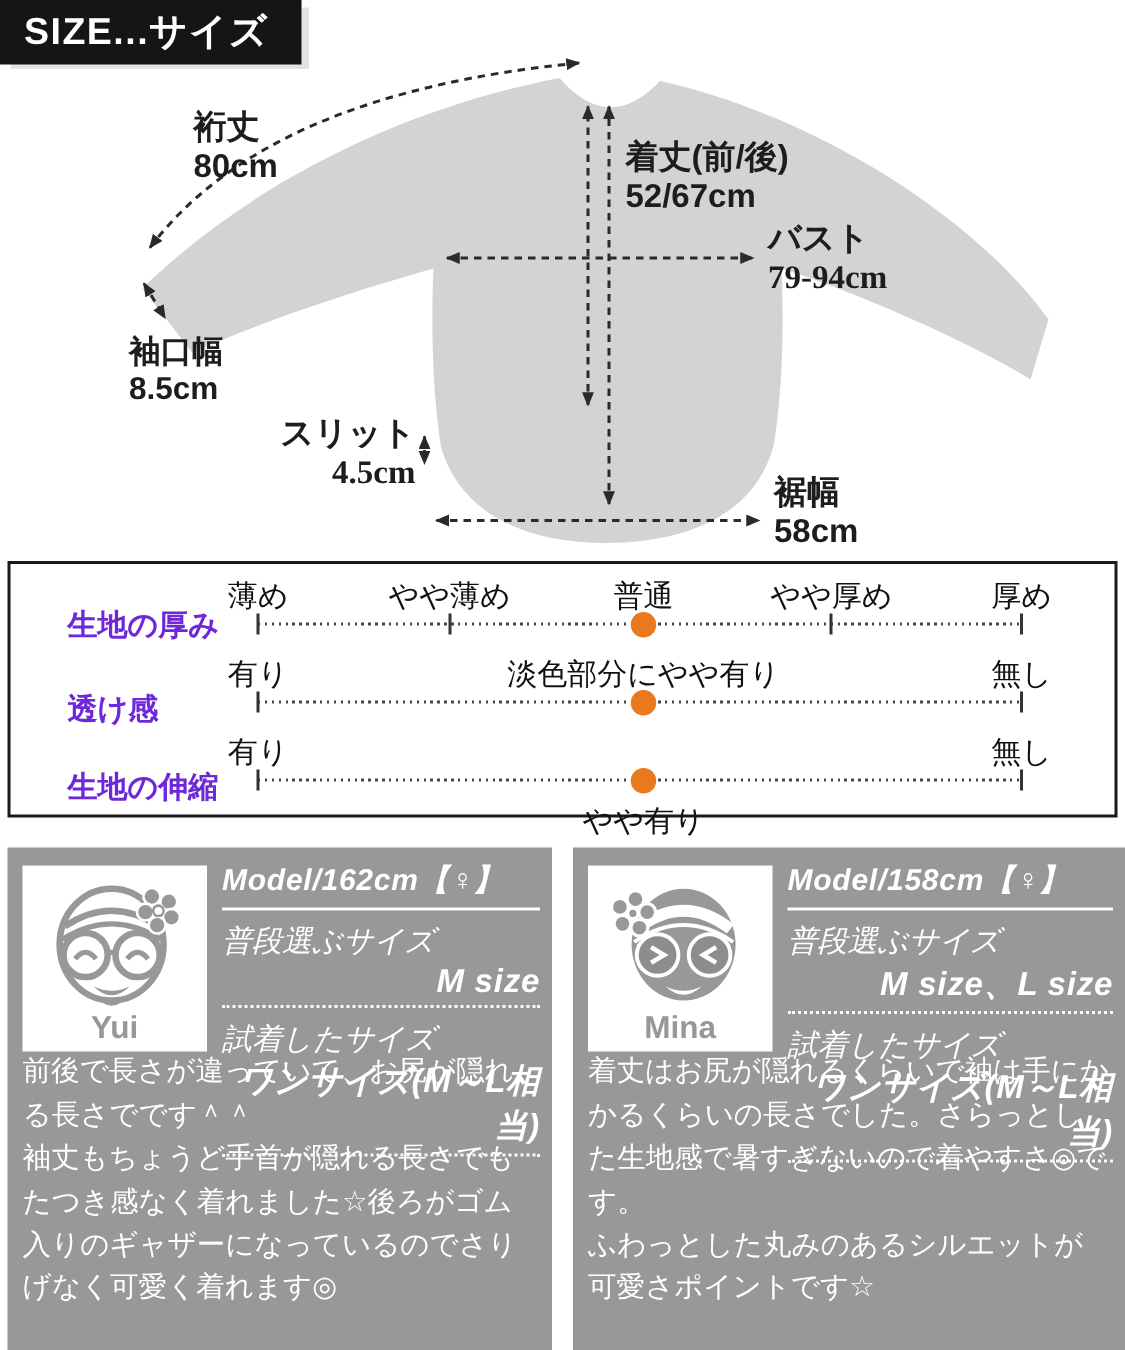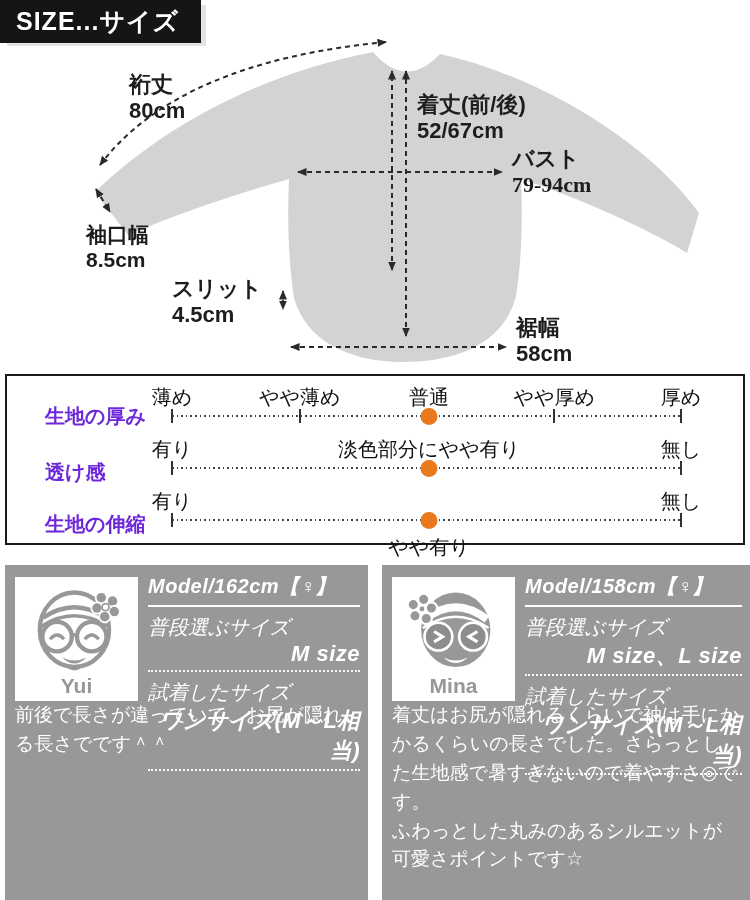--- a/index.html
+++ b/index.html
@@ -14,21 +14,21 @@
 
   
   .diagram{position:absolute;left:0;top:0;width:748px;height:375px;}
   .diagram svg{position:absolute;left:0;top:0;}
   .meas{position:absolute;font-weight:bold;font-size:22px;line-height:1.2;color:#1d1d1d;}
   .meas .v{display:block;}
   #m-yukitake{left:129px;top:72px;}
   #m-bodylen{left:417px;top:92px;}
   #m-bust{left:512px;top:146px;font-family:Liberation Serif, serif;}
   #m-cuff{left:86px;top:222px;font-size:21px;}
-  #m-slit{left:172px;top:276px;width:105px;}
+  #m-slit{left:172px;top:276px;width:105px;text-align:right;font-family:Liberation Serif, serif;}
   #m-hem{left:516px;top:315px;}
 
   
   .ftable{position:absolute;left:5px;top:374px;width:740px;height:171px;
           border:2px solid #1a1a1a;background:#fff;}
   .frow-label{position:absolute;left:38px;font-size:20px;font-weight:bold;color:#6d28d9;}
   .scale{position:absolute;left:165px;width:509px;height:2px;
          background:repeating-linear-gradient(90deg,#454545 0,#454545 1.6px,transparent 1.6px,transparent 4.6px);}
   .tick{position:absolute;top:-6px;width:2px;height:14px;background:#333;transform:translateX(-50%);}
   .tlabel{position:absolute;font-size:20px;color:#111;white-space:nowrap;transform:translateX(-50%);}
@@ -184,20 +184,21 @@
     </div>
     <div class="minfo">
       <div class="m-title">Model/162cm【♀】</div>
       <div class="m-lab">普段選ぶサイズ</div>
       <div class="m-val">M size</div>
       <div class="m-lab">試着したサイズ</div>
       <div class="m-val">ワンサイズ(M～L相当)</div>
     </div>
     <div class="review">
       <p>前後で長さが違っていて、お尻が隠れる長さでです＾＾</p>
+      <p>袖丈もちょうど手首が隠れる長さでもたつき感なく着れました☆後ろがゴム入りのギャザーになっているのでさりげなく可愛く着れます◎</p>
     </div>
   </div>
 
   <div class="mbox" id="mbox-1">
     <div class="avatar-sq">
       <svg width="104" height="92" viewBox="0 0 120 100">
         <ellipse cx="62" cy="52" rx="40" ry="43" fill="#98989a"></ellipse>
         <path d="M 26 40 Q 62 12 98 40" fill="none" stroke="#fff" stroke-width="9"></path>
         <path d="M 24 50 Q 62 24 100 50" fill="none" stroke="#fff" stroke-width="3"></path>
         <g>

